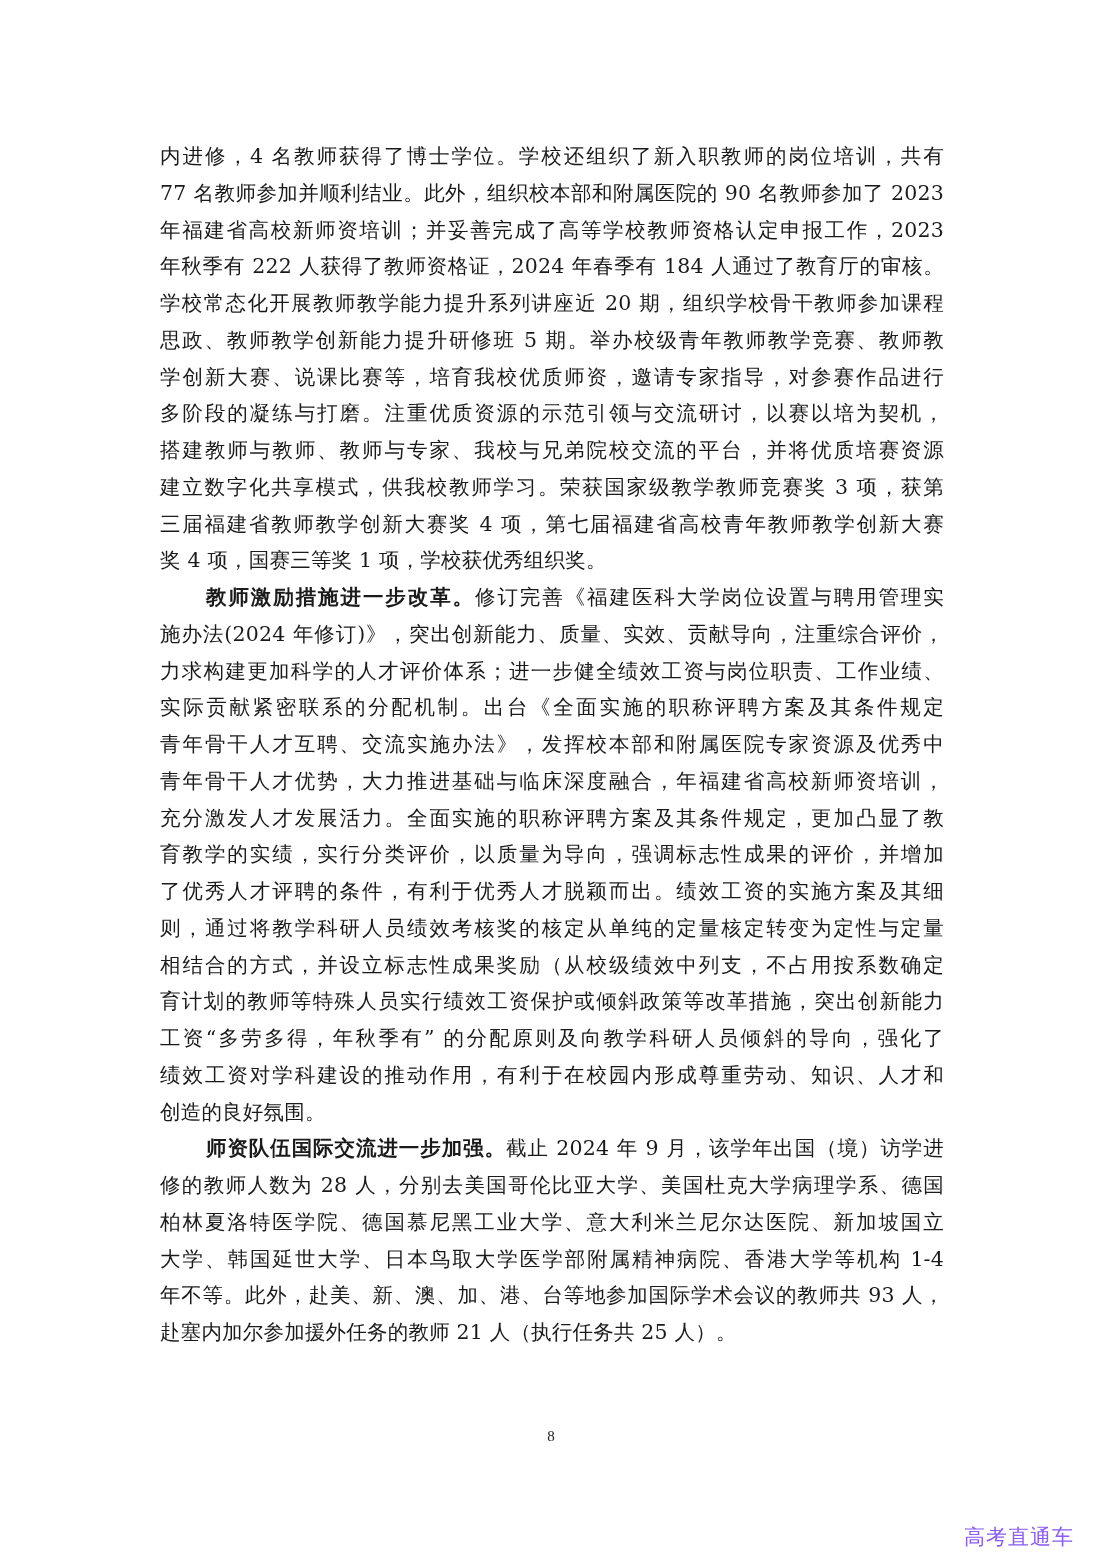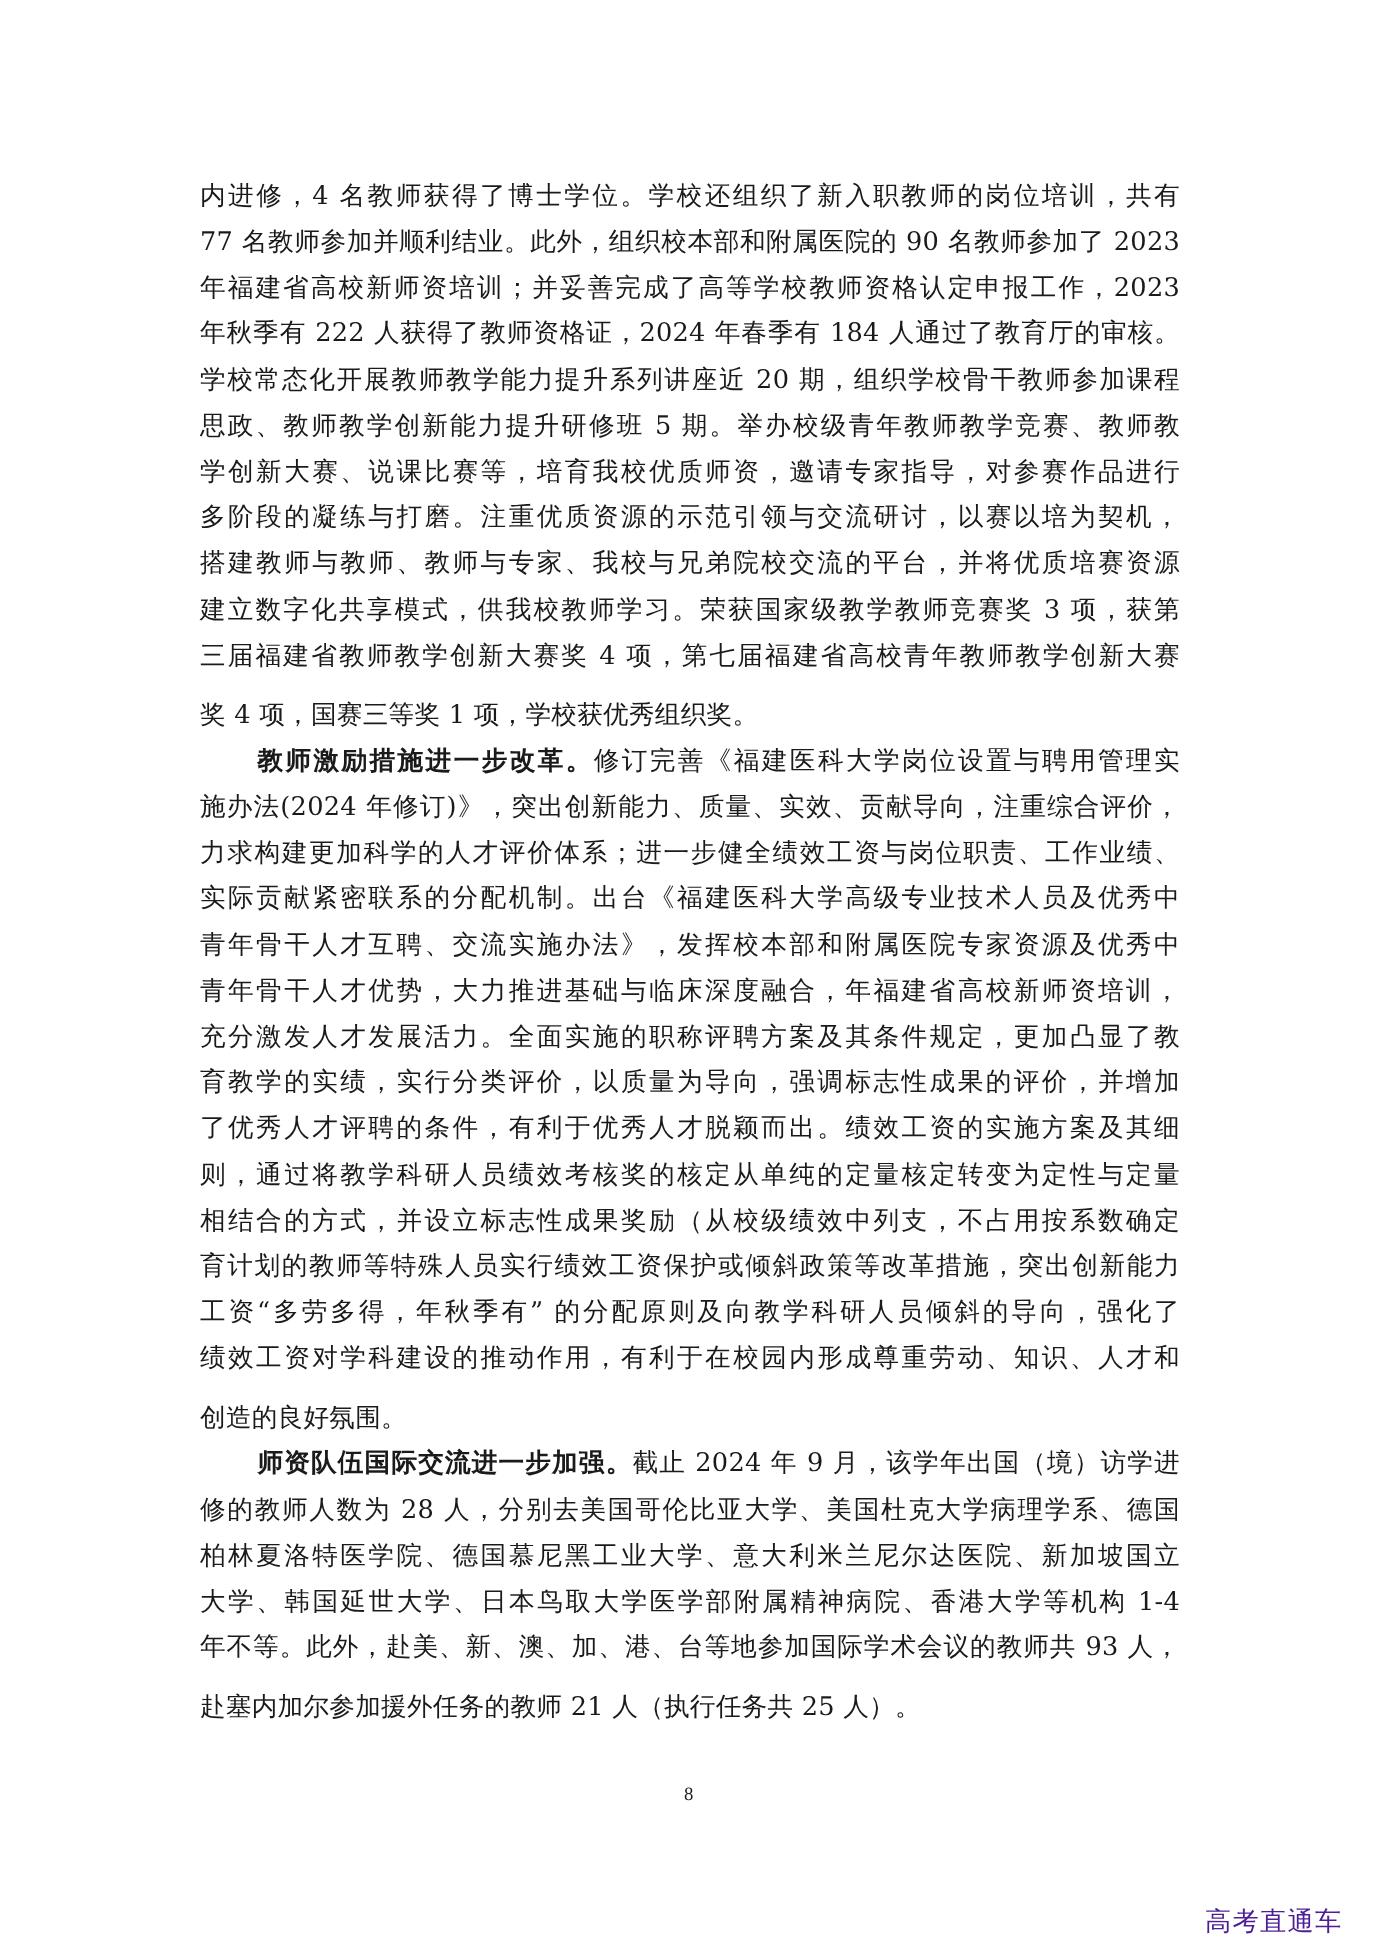--- a/index.html
+++ b/index.html
@@ -10,30 +10,30 @@
   }
   .body-text {
     position: absolute; left: 160px; top: 138px; width: 784px;
     font-family: "DejaVu Serif", "Liberation Serif", serif;
     font-size: 20.5px; color: #1a1a1a;
   }
   .line {
     height: 36.75px; line-height: 36.75px; white-space: nowrap;
     text-align: justify; text-align-last: justify; letter-spacing: 0.2px;
   }
-  .line.last { text-align-last: left; margin-top: 11px; }
+  .line.last { text-align-last: left; }
   .line.indent { padding-left: 46px; }
   .bold { font-family: "DejaVu Sans", "Liberation Sans", sans-serif; font-weight: bold; }
   .page-number {
     position: absolute; left: 0; width: 1102px; top: 1428px; text-align: center;
     font-family: "Liberation Serif", "DejaVu Serif", serif; font-size: 15px; color: #222;
   }
   .watermark {
     position: absolute; right: 28px; top: 1523px;
-    font-family: "DejaVu Sans", "Liberation Sans", sans-serif; font-size: 21px; color: #4c1d95;
+    font-family: "DejaVu Sans", "Liberation Sans", sans-serif; font-size: 21px; color: #8b5cf6;
     letter-spacing: 1px;
   }
 </style>
 </head>
 <body>
 
 <div class="page">
   <div class="body-text">
 
     <div>
@@ -48,21 +48,21 @@
       <div class="line">搭建教师与教师、教师与专家、我校与兄弟院校交流的平台，并将优质培赛资源</div>
       <div class="line">建立数字化共享模式，供我校教师学习。荣获国家级教学教师竞赛奖 3 项，获第</div>
       <div class="line">三届福建省教师教学创新大赛奖 4 项，第七届福建省高校青年教师教学创新大赛</div>
       <div class="line last">奖 4 项，国赛三等奖 1 项，学校获优秀组织奖。</div>
     </div>
 
     <div>
       <div class="line indent"><span class="bold">教师激励措施进一步改革。</span><span>修订完善《福建医科大学岗位设置与聘用管理实</span></div>
       <div class="line">施办法(2024 年修订)》，突出创新能力、质量、实效、贡献导向，注重综合评价，</div>
       <div class="line">力求构建更加科学的人才评价体系；进一步健全绩效工资与岗位职责、工作业绩、</div>
-      <div class="line">实际贡献紧密联系的分配机制。出台《福建医科大学高级专业技术人员及优秀中</div>
+      <div class="line">实际贡献紧密联系的分配机制。出台《全面实施的职称评聘方案及其条件规定</div>
       <div class="line">青年骨干人才互聘、交流实施办法》，发挥校本部和附属医院专家资源及优秀中</div>
       <div class="line">青年骨干人才优势，大力推进基础与临床深度融合，年福建省高校新师资培训，</div>
       <div class="line">充分激发人才发展活力。全面实施的职称评聘方案及其条件规定，更加凸显了教</div>
       <div class="line">育教学的实绩，实行分类评价，以质量为导向，强调标志性成果的评价，并增加</div>
       <div class="line">了优秀人才评聘的条件，有利于优秀人才脱颖而出。绩效工资的实施方案及其细</div>
       <div class="line">则，通过将教学科研人员绩效考核奖的核定从单纯的定量核定转变为定性与定量</div>
       <div class="line">相结合的方式，并设立标志性成果奖励（从校级绩效中列支，不占用按系数确定</div>
       <div class="line">育计划的教师等特殊人员实行绩效工资保护或倾斜政策等改革措施，突出创新能力</div>
       <div class="line">工资“多劳多得，年秋季有” 的分配原则及向教学科研人员倾斜的导向，强化了</div>
       <div class="line">绩效工资对学科建设的推动作用，有利于在校园内形成尊重劳动、知识、人才和</div>

